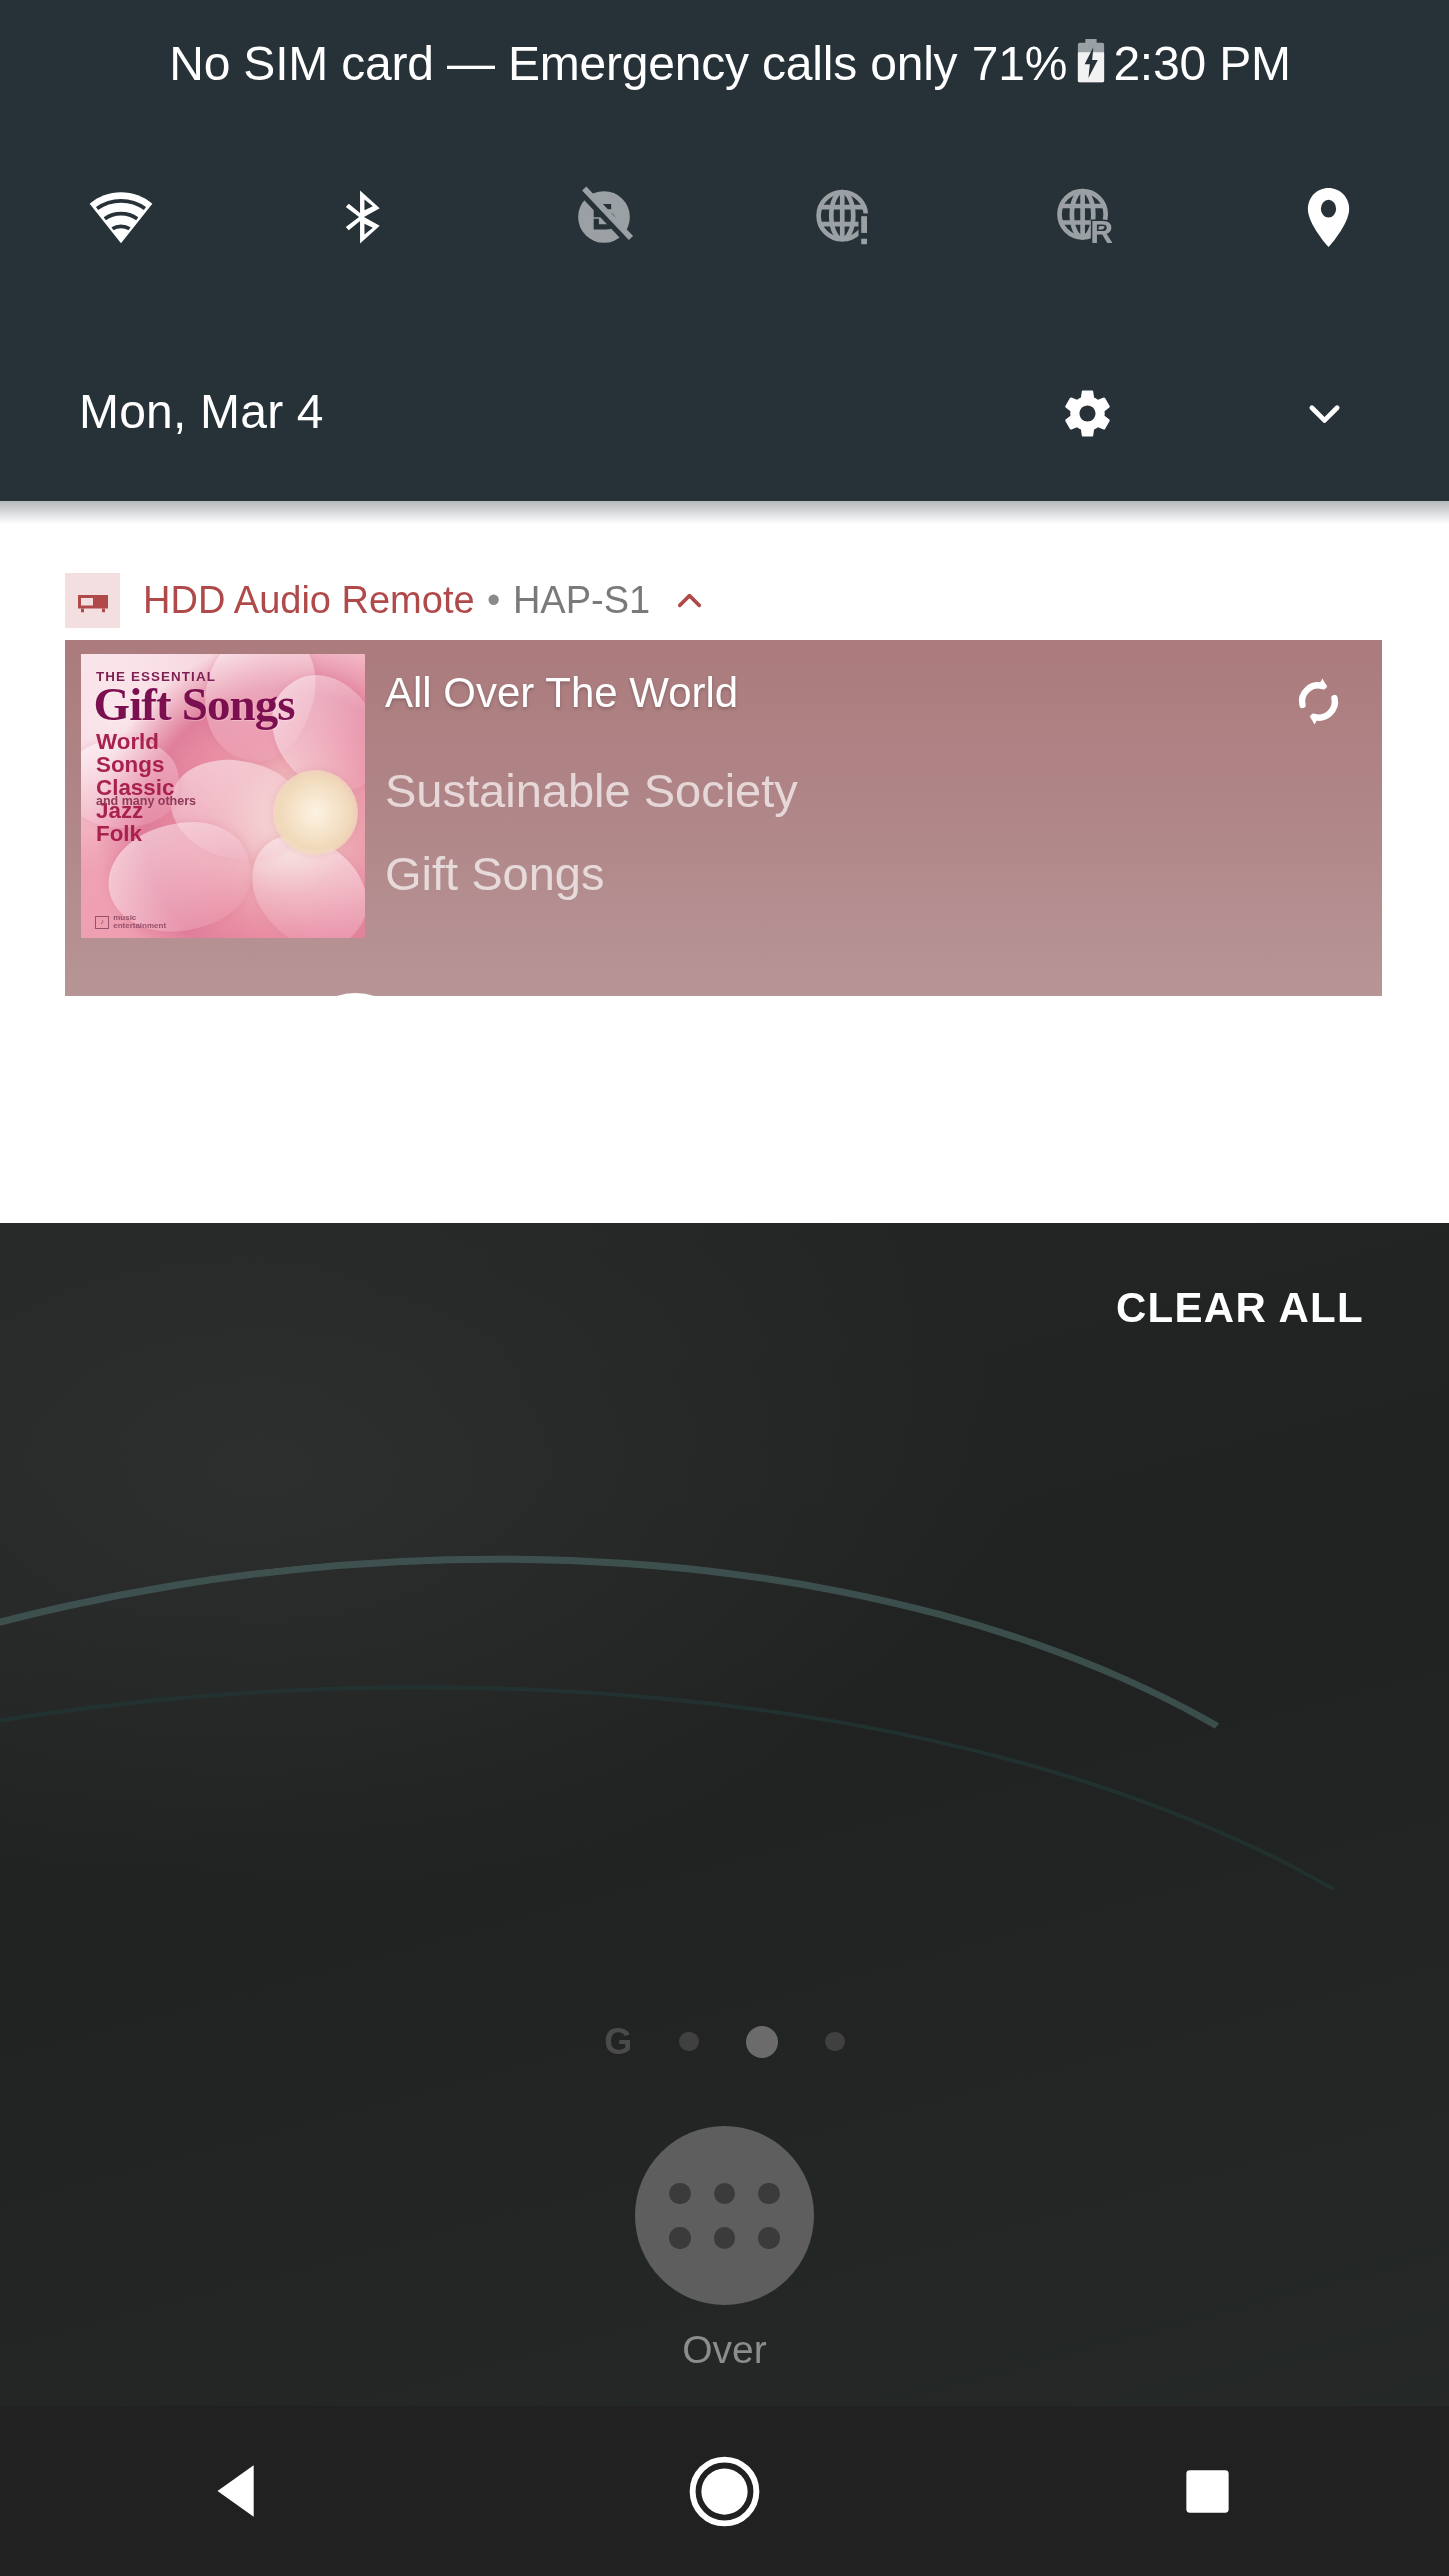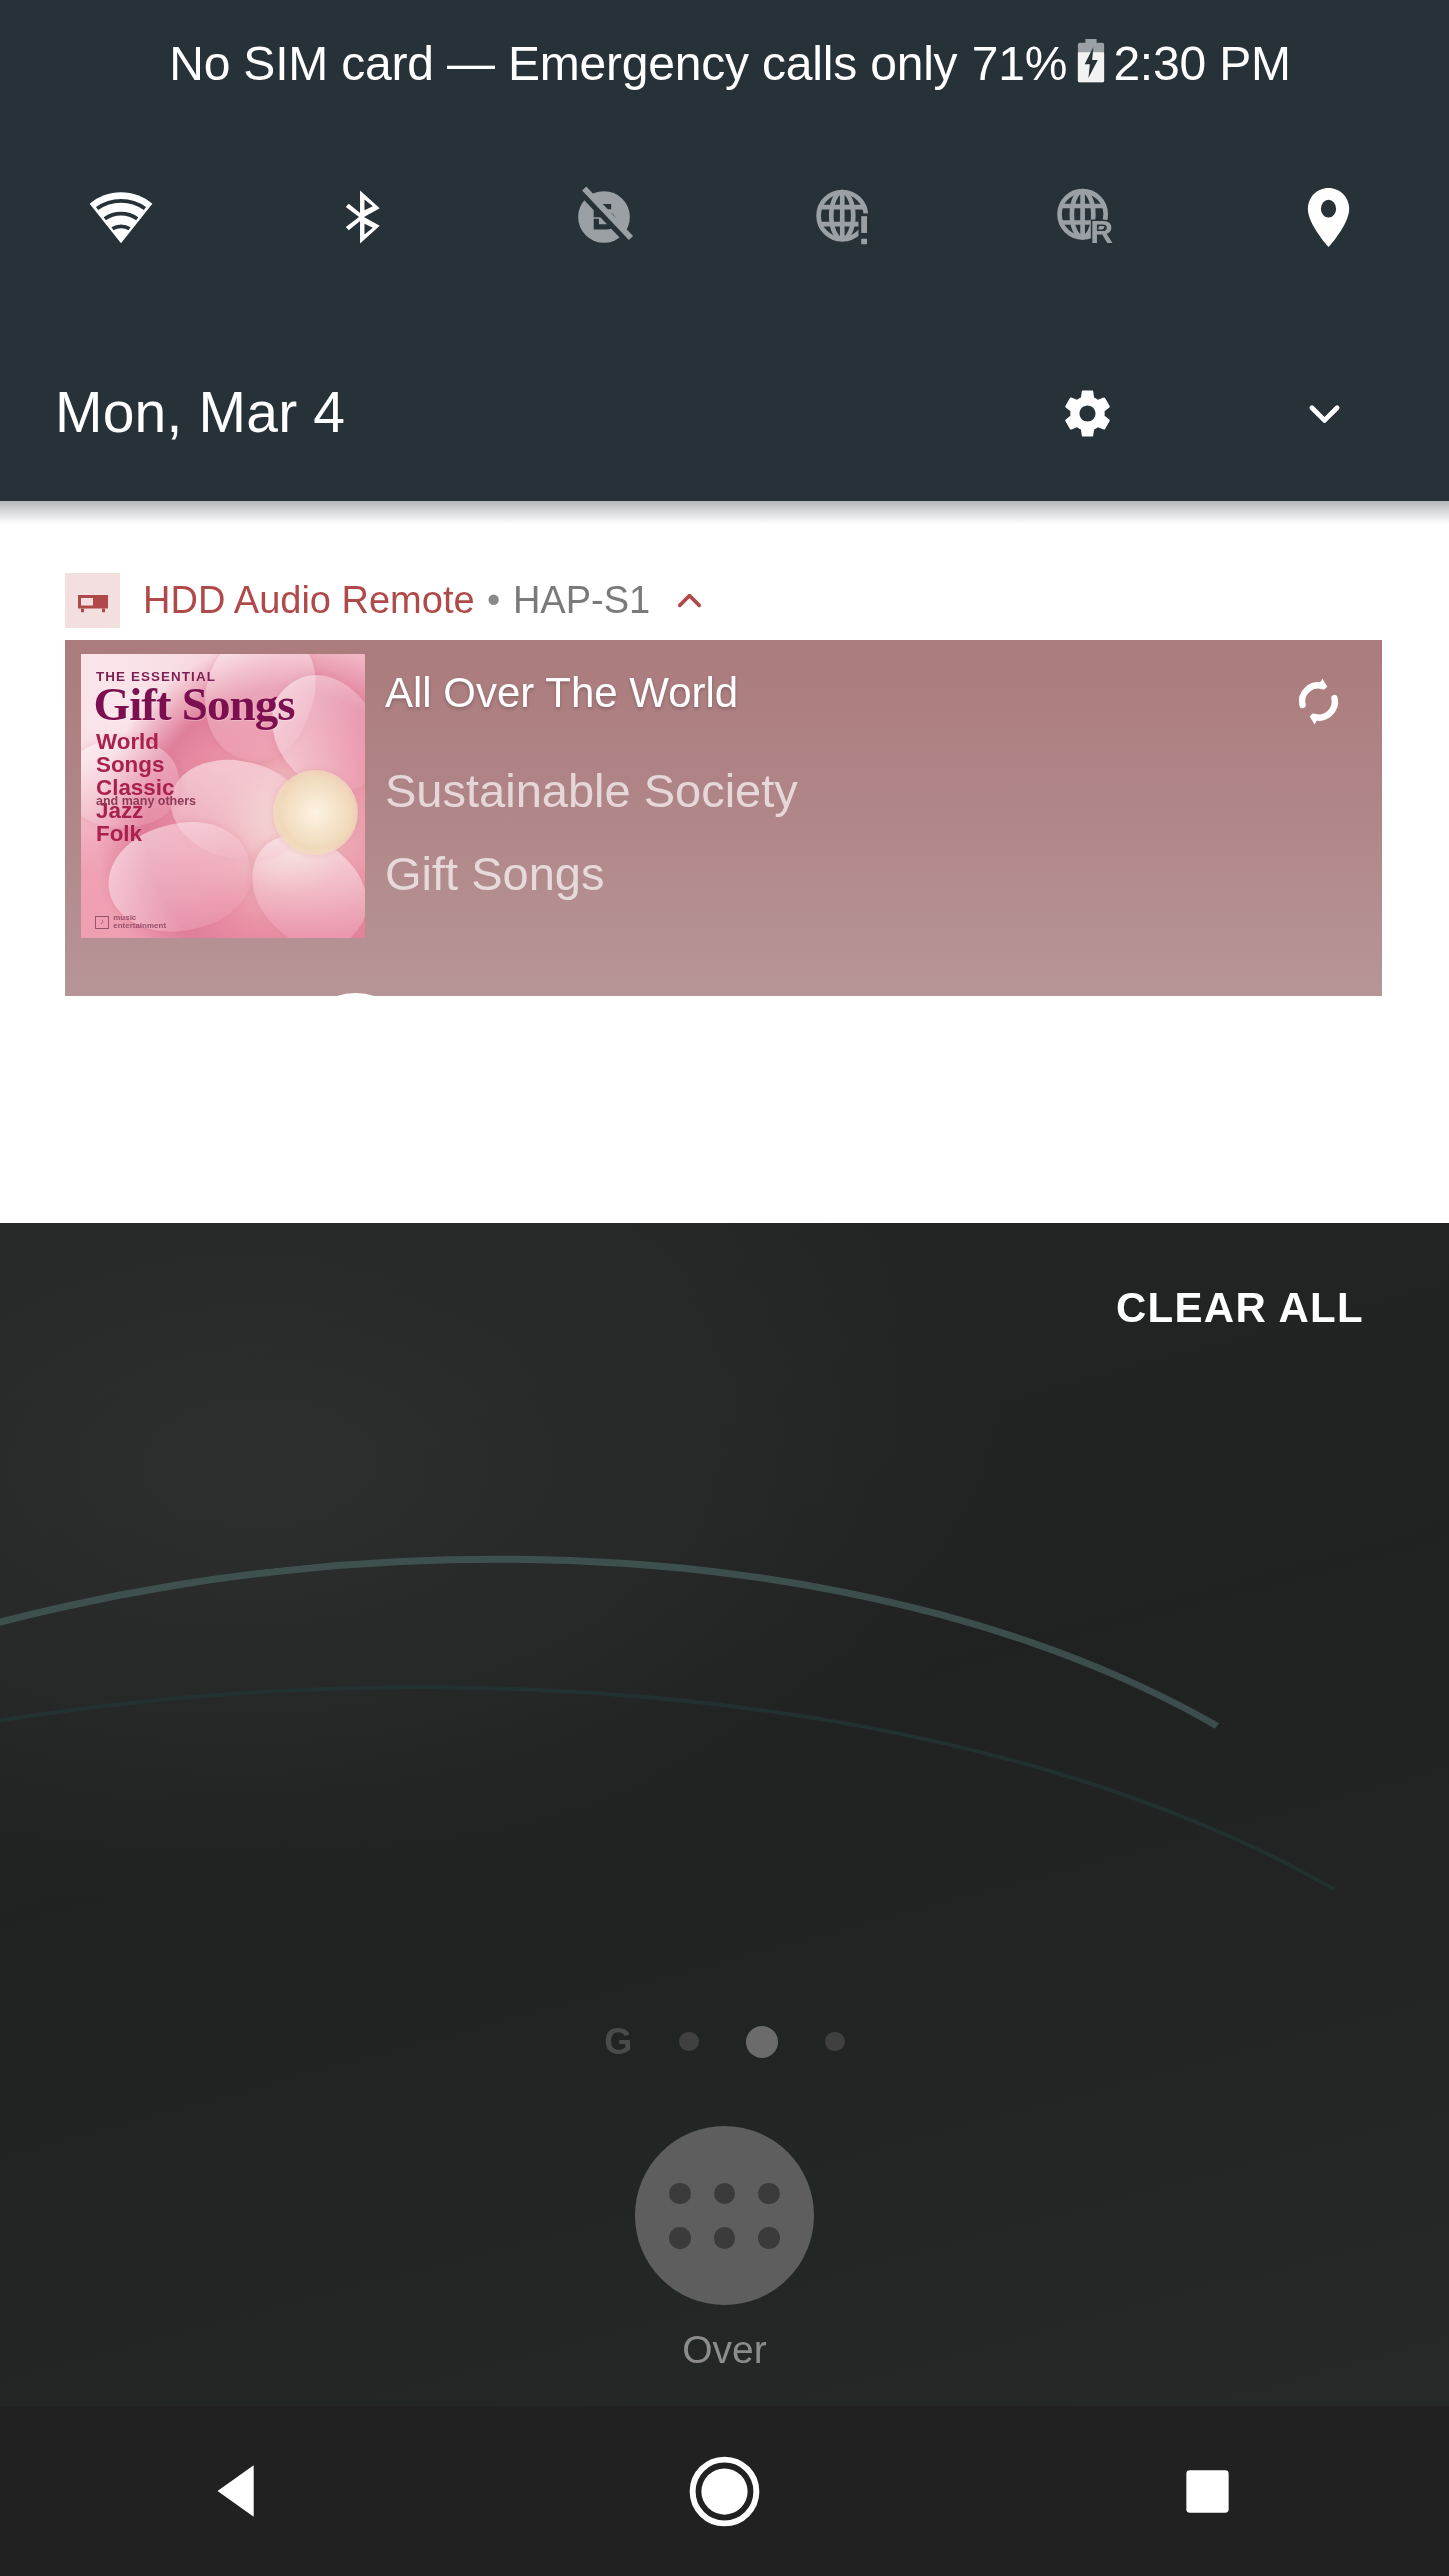--- a/index.html
+++ b/index.html
@@ -36,21 +36,21 @@
     width:242px; height:116px;
     display:flex; align-items:center; justify-content:center;
   }
   .qs-icon svg { display:block; }
 
   #date-row {
     position:absolute; left:0; top:358px; width:1449px; height:107px;
     display:flex; align-items:center;
   }
   #date-text {
-    color:#ffffff; font-size:57px; margin-left:55px; letter-spacing:0.2px;
+    color:#ffffff; font-size:48px; margin-left:79px; letter-spacing:0.2px;
   }
   #gear-btn {
     position:absolute; left:1051px; top:19.7px; width:72px; height:72px;
     display:flex; align-items:center; justify-content:center;
   }
   #chevron-btn {
     position:absolute; left:1288px; top:19.7px; width:72px; height:72px;
     display:flex; align-items:center; justify-content:center;
   }
 

